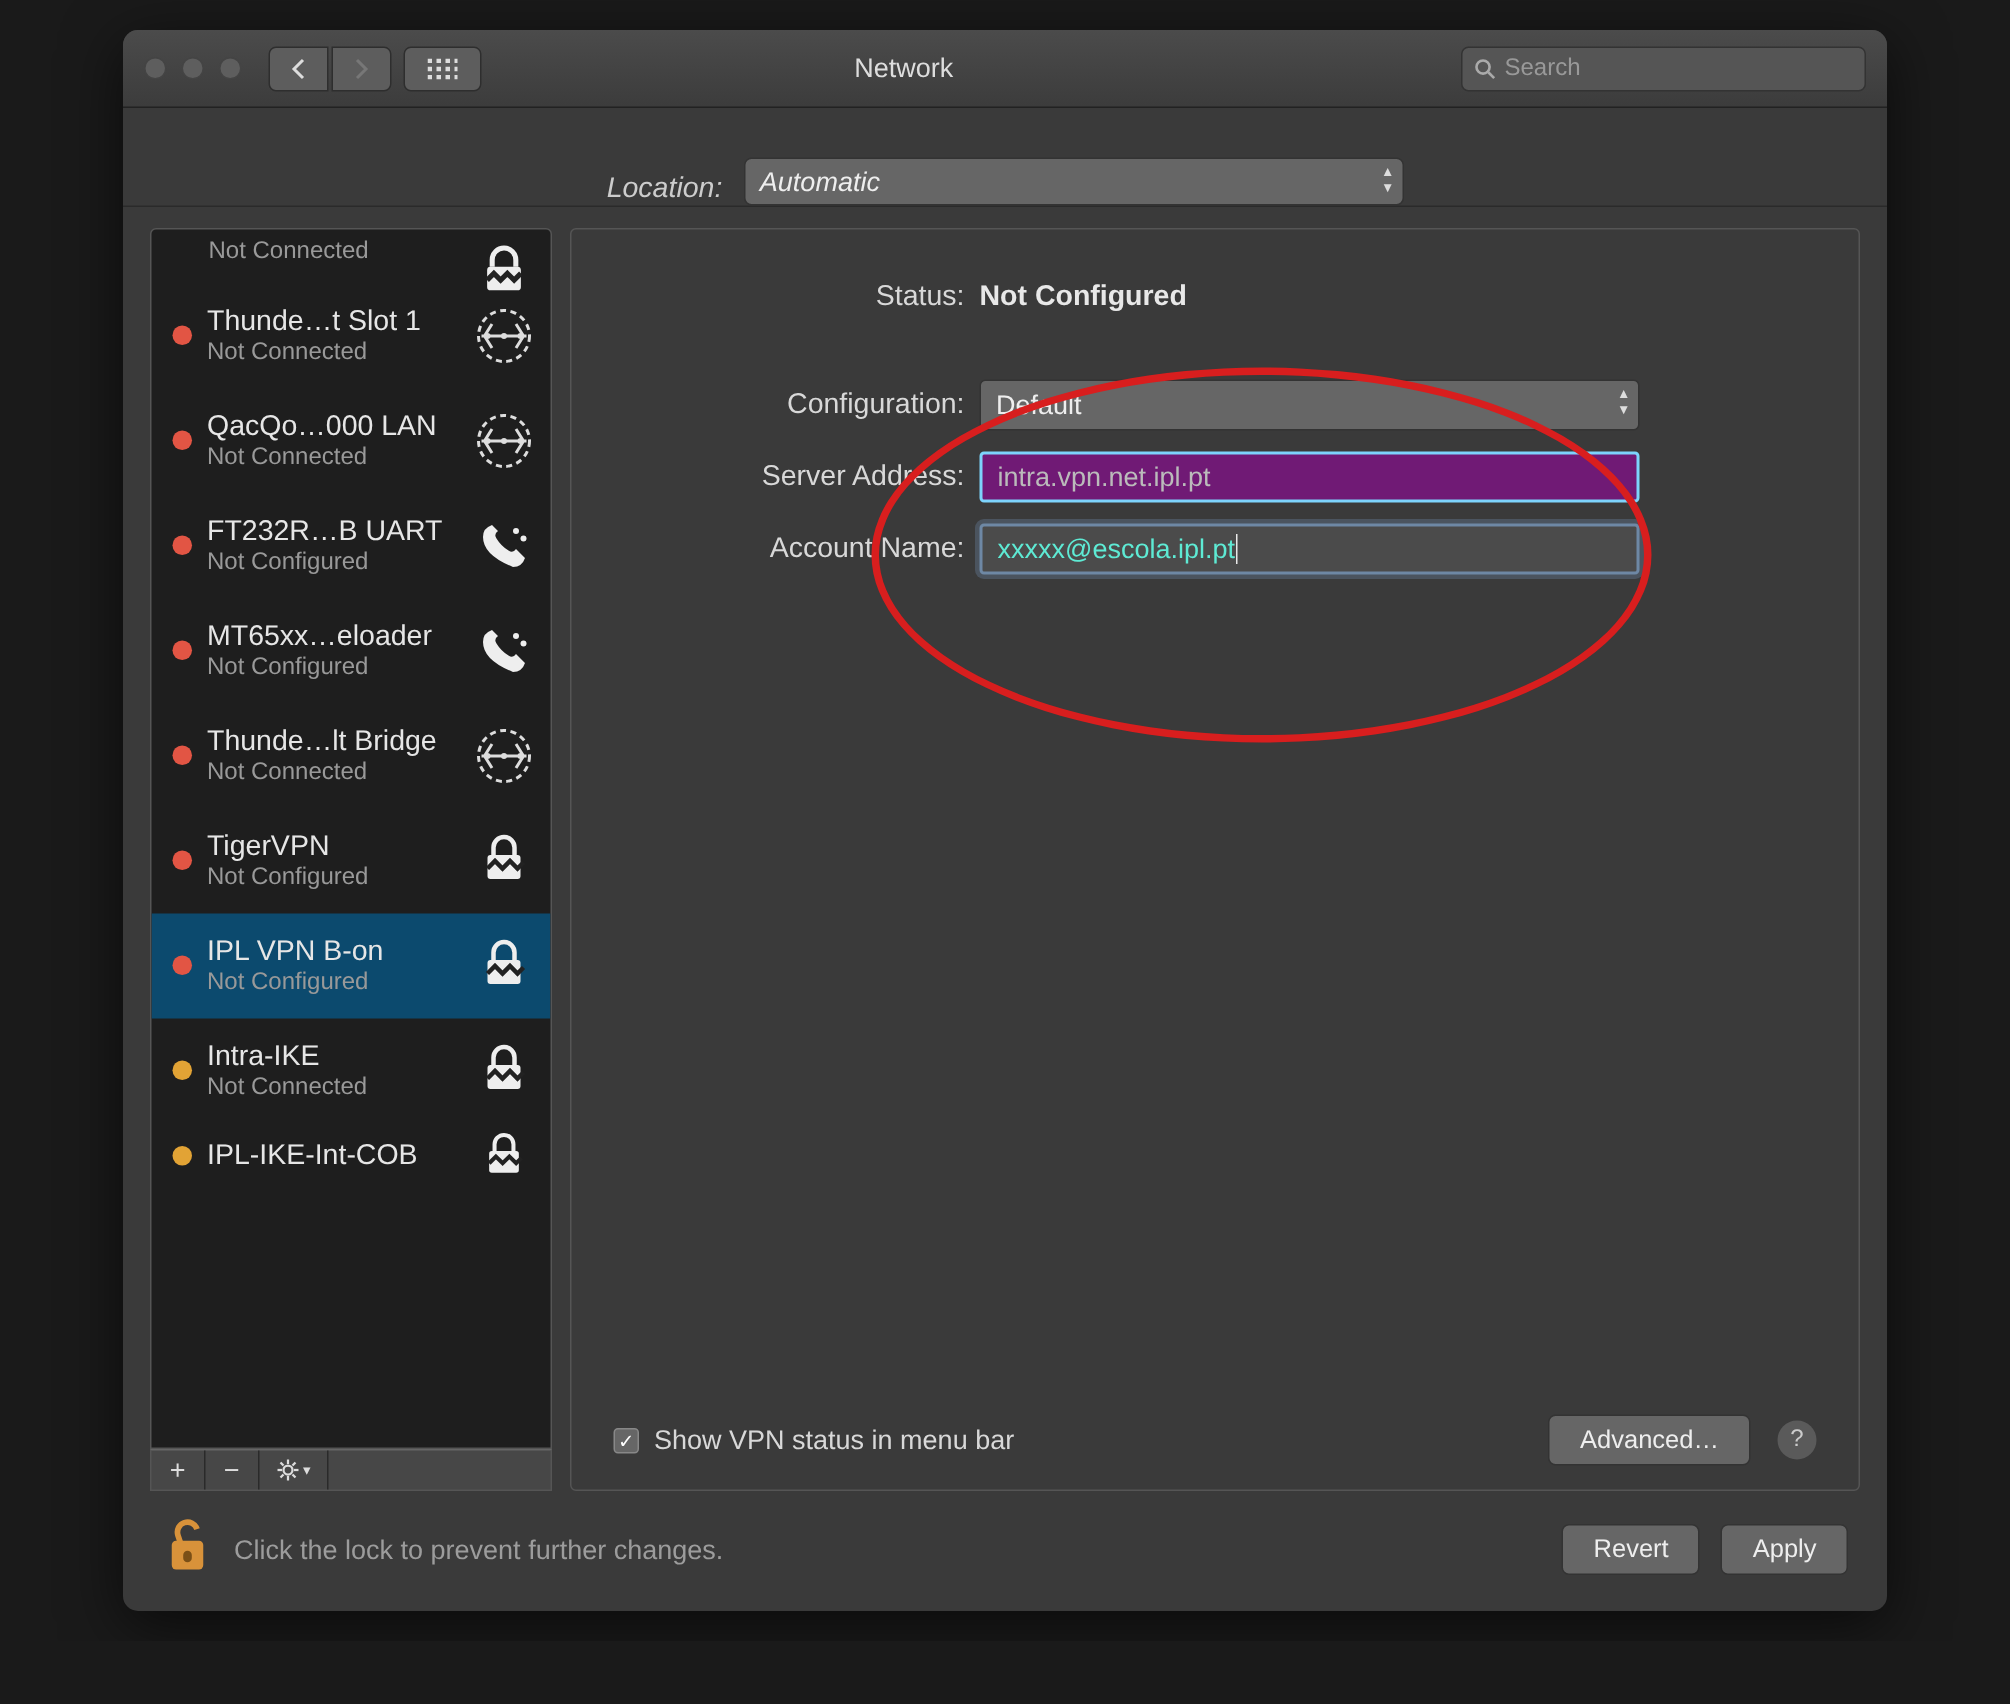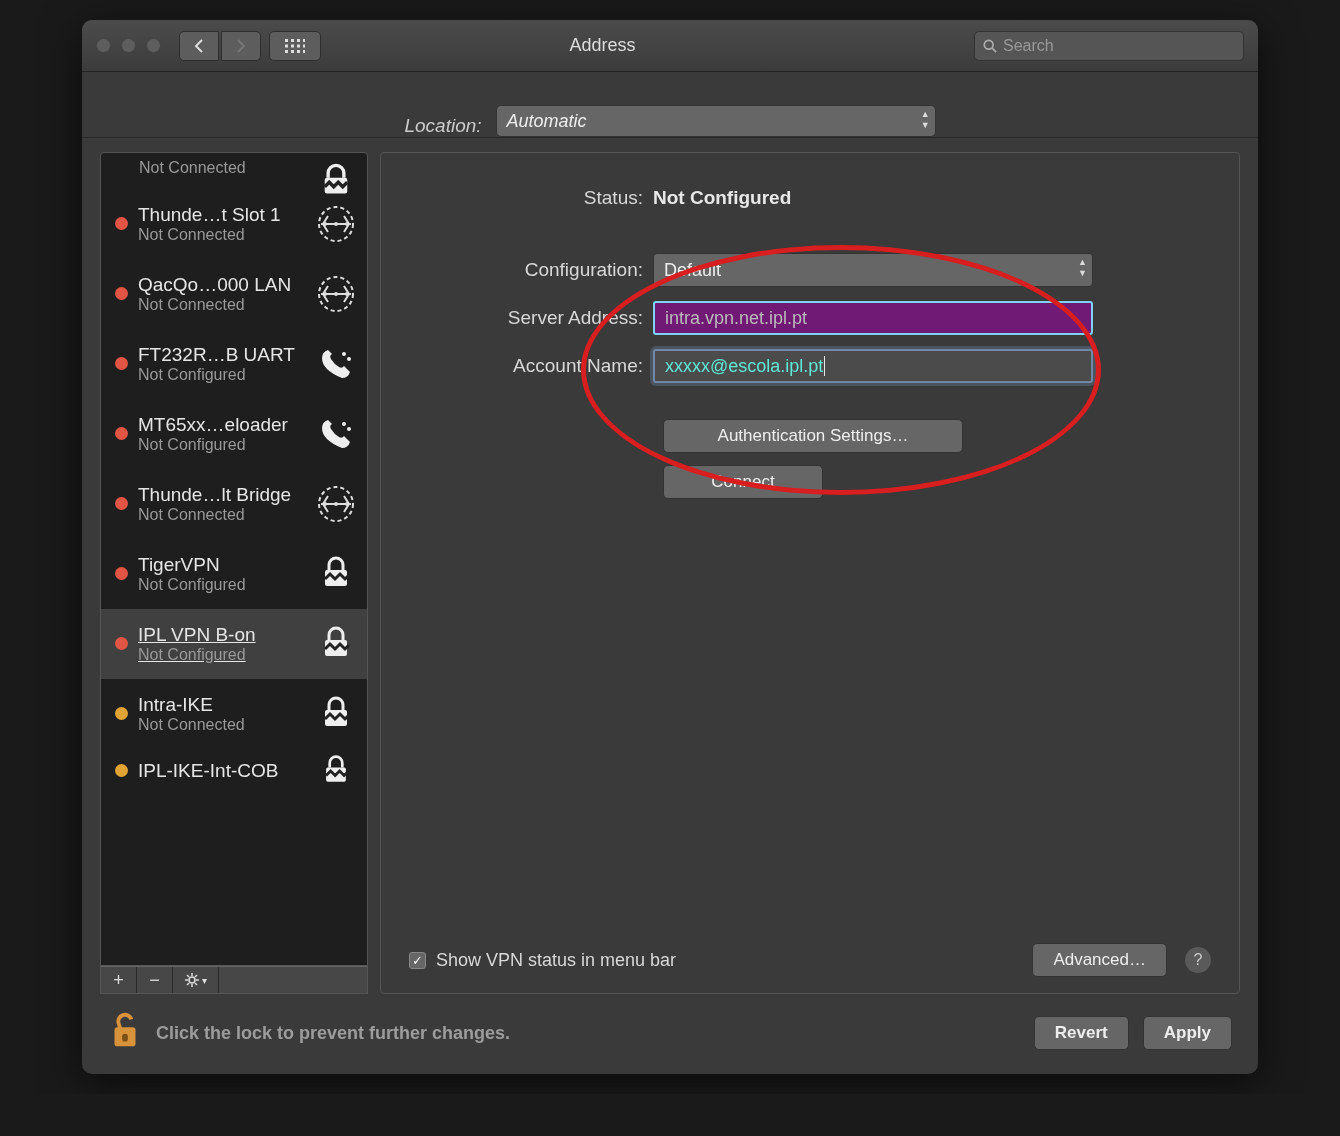--- a/index.html
+++ b/index.html
@@ -28,21 +28,21 @@
   .search svg { width:14px; height:14px; }
 
   .locrow { height:66px; display:flex; align-items:flex-end; justify-content:center; gap:14px; color:#ccc; font-size:19px; border-bottom:1px solid #2a2a2a;font-style:italic; }
   .select { position:relative; width:440px; height:32px; background:#666; border:1px solid #333; border-radius:5px; color:#eee; padding:0 28px 0 10px; font-size:18px; display:flex; align-items:center; }
   .stepper { position:absolute; right:5px; top:4px; display:flex; flex-direction:column; gap:2px; font-size:9px; color:#ddd; line-height:9px; }
 
   .body { flex:1; display:flex; padding:14px 18px 8px 18px; gap:12px; }
   .sidebar { width:268px; display:flex; flex-direction:column; }
   .svc-list { flex:1; background:#1e1e1e; border:1px solid #555; border-radius:4px 4px 0 0; overflow:hidden; }
   .svc { height:70px; padding:6px 10px 6px 14px; display:flex; align-items:center; gap:10px; color:#e6e6e6; border-bottom:1px solid rgba(255,255,255,0); }
-  .svc.sel { background:#404040;text-decoration:underline; }
+  .svc.sel { background:#0c4a6e; }
   .svc.first { height:36px; align-items:flex-start; }
   .dot { width:13px; height:13px; border-radius:50%; flex-shrink:0; }
   .dot.red { background:#e25544; }
   .dot.or  { background:#e2a335; }
   .svc-text { flex:1; overflow:hidden; }
   .svc-name { font-size:19px; white-space:nowrap; overflow:hidden; text-overflow:ellipsis; }
   .svc-stat { font-size:16px; color:#999; }
   .svc-ico { width:42px; height:42px; flex-shrink:0; display:flex; align-items:center; justify-content:center; }
 
   .listbar { height:28px; background:#474747; border:1px solid #555; border-top:1px solid #666; display:flex; }
@@ -57,21 +57,21 @@
   .inp { width:440px; height:34px; background:#701a75; border:2px solid #7dd3fc; border-radius:3px; color:#bbb; padding:0 10px; font-size:18px; display:flex; align-items:center; }
   .inp.focus { background:#4b4b4b; border:2px solid #6e88a5; color:#5eead4; box-shadow:0 0 0 3px rgba(110,136,165,.35); }
   .cursor { display:inline-block; width:1px; height:20px; background:#e8e8e8; margin-left:1px; }
   .btnrow { margin-left:254px; margin-top:22px; }
   .btn { height:34px; background:#666; border:1px solid #333; border-radius:5px; color:#eee; font-size:17px; display:inline-flex; align-items:center; justify-content:center; padding:0 20px; }
   .btn.sm { padding:0 26px; }
   .foot { margin-top:auto; display:flex; align-items:center; gap:10px; color:#d8d8d8; font-size:18px; }
   .chk { width:17px; height:17px; border:1px solid #888; border-radius:3px; background:#666; display:flex; align-items:center; justify-content:center; color:#fff; font-size:13px; }
   .help { width:26px; height:26px; border-radius:50%; background:#5a5a5a; color:#ccc; display:flex; align-items:center; justify-content:center; font-size:16px; margin-left:8px; }
 
-  .bottom { height:72px; display:flex; align-items:center; padding:0 26px 10px 26px; gap:14px;font-weight:bold; }
+  .bottom { height:72px; display:flex; align-items:center; padding:0 26px 10px 26px; gap:14px; }
   .lockico svg { width:34px; height:42px; }
   .locktext { color:#9c9c9c; font-size:18px; flex:1; }
 
   .annot { position:absolute; border:5px solid #d81e1e; border-radius:50%; width:520px; height:250px; left:200px; top:92px; pointer-events:none; }
 
   
   .ico-eth svg, .ico-phone svg, .ico-lock svg { width:40px; height:40px; }
   .ico-lock-s svg { width:36px; height:36px; }
 </style>
 </head>
@@ -108,21 +108,21 @@
             <rect width="3" height="3" x="6" y="5.5"></rect>
             <rect width="3" height="3" x="12" y="5.5"></rect>
             <rect width="3" height="3" x="18" y="5.5"></rect>
         <rect width="3" height="3" x="0" y="11"></rect>
             <rect width="3" height="3" x="6" y="11"></rect>
             <rect width="3" height="3" x="12" y="11"></rect>
             <rect width="3" height="3" x="18" y="11"></rect>
           </g>
       </svg>
     </div>
-    <div class="title">Address</div>
+    <div class="title">Network</div>
     <div class="search">
       <svg viewBox="0 0 16 16">
           <circle cx="6.5" cy="6.5" r="5" fill="none" stroke="#aaa" stroke-width="2"></circle>
           <line x1="10.5" y1="10.5" x2="15" y2="15" stroke="#aaa" stroke-width="2"></line>
         </svg>
       <span>Search</span>
     </div>
   </div>
 
   <div class="locrow">
@@ -337,28 +337,20 @@
       </div>
 
       <div class="row">
         <div class="lbl">Account Name:</div>
         <div class="inp focus">
           <span>xxxxx@escola.ipl.pt</span>
             <span class="cursor"></span>
         </div>
       </div>
 
-      <div class="btnrow">
-        <div class="btn" style="width:300px;margin-bottom:12px">
-            <span>Authentication Settings…</span>
-          </div><br>
-        <div class="btn sm" style="width:160px">
-            <span>Connect</span>
-          </div>
-      </div>
 
       <div class="annot"></div>
 
       <div class="foot">
         <div class="chk">✓</div>
         <span>Show VPN status in menu bar</span>
         <div style="flex:1"></div>
         <div class="btn">
             <span>Advanced…</span>
           </div>

